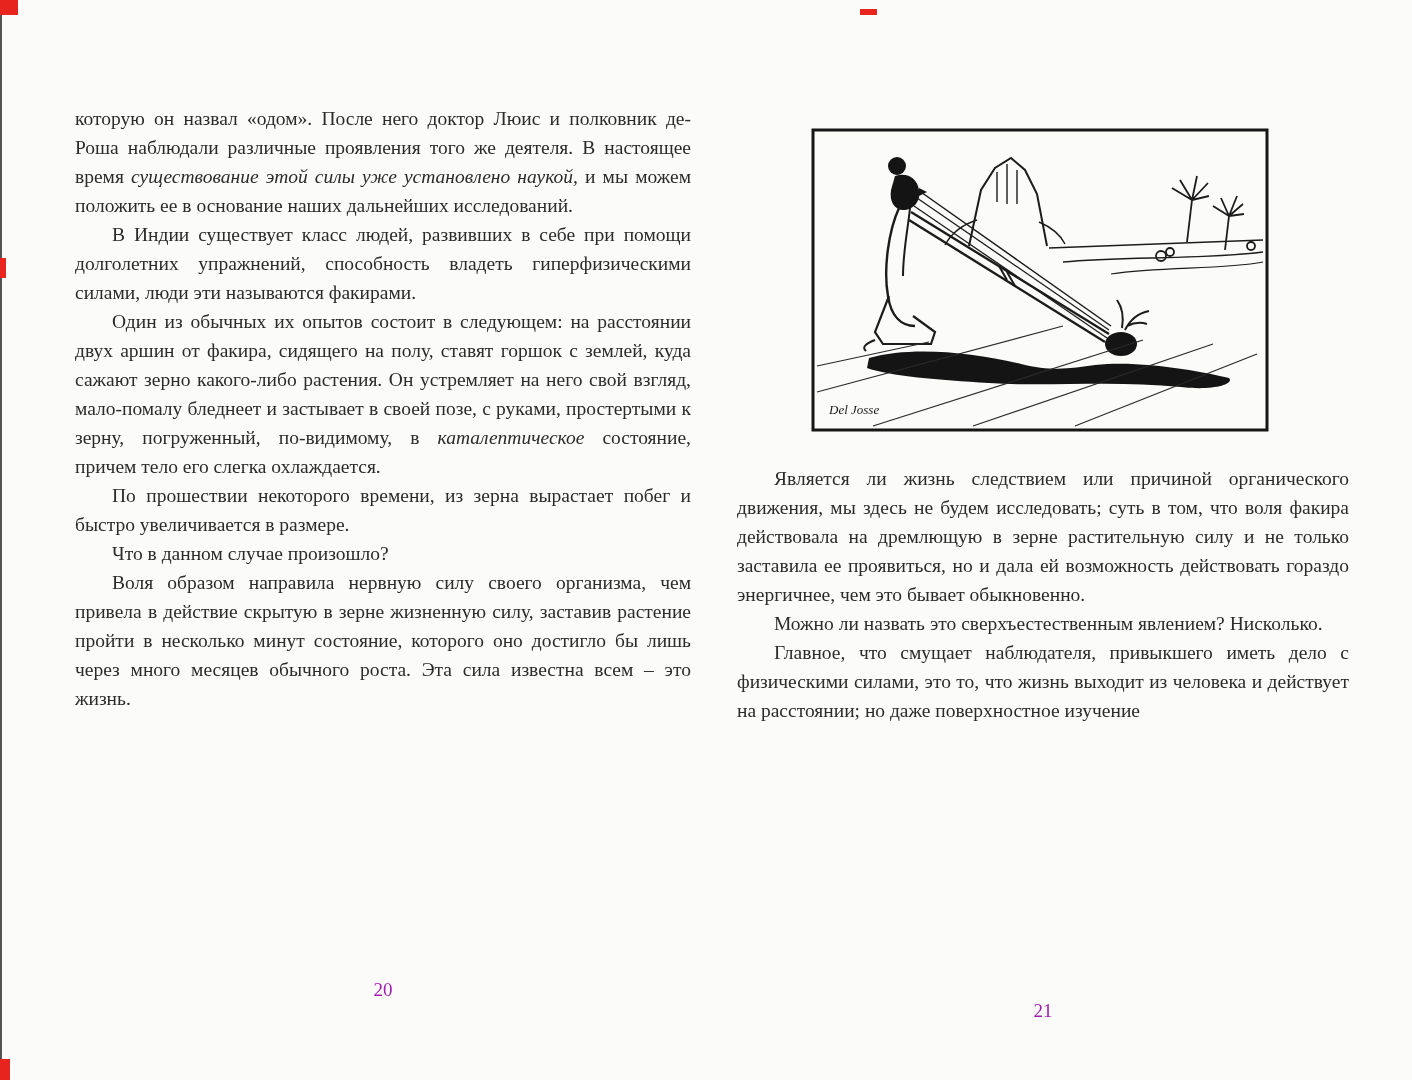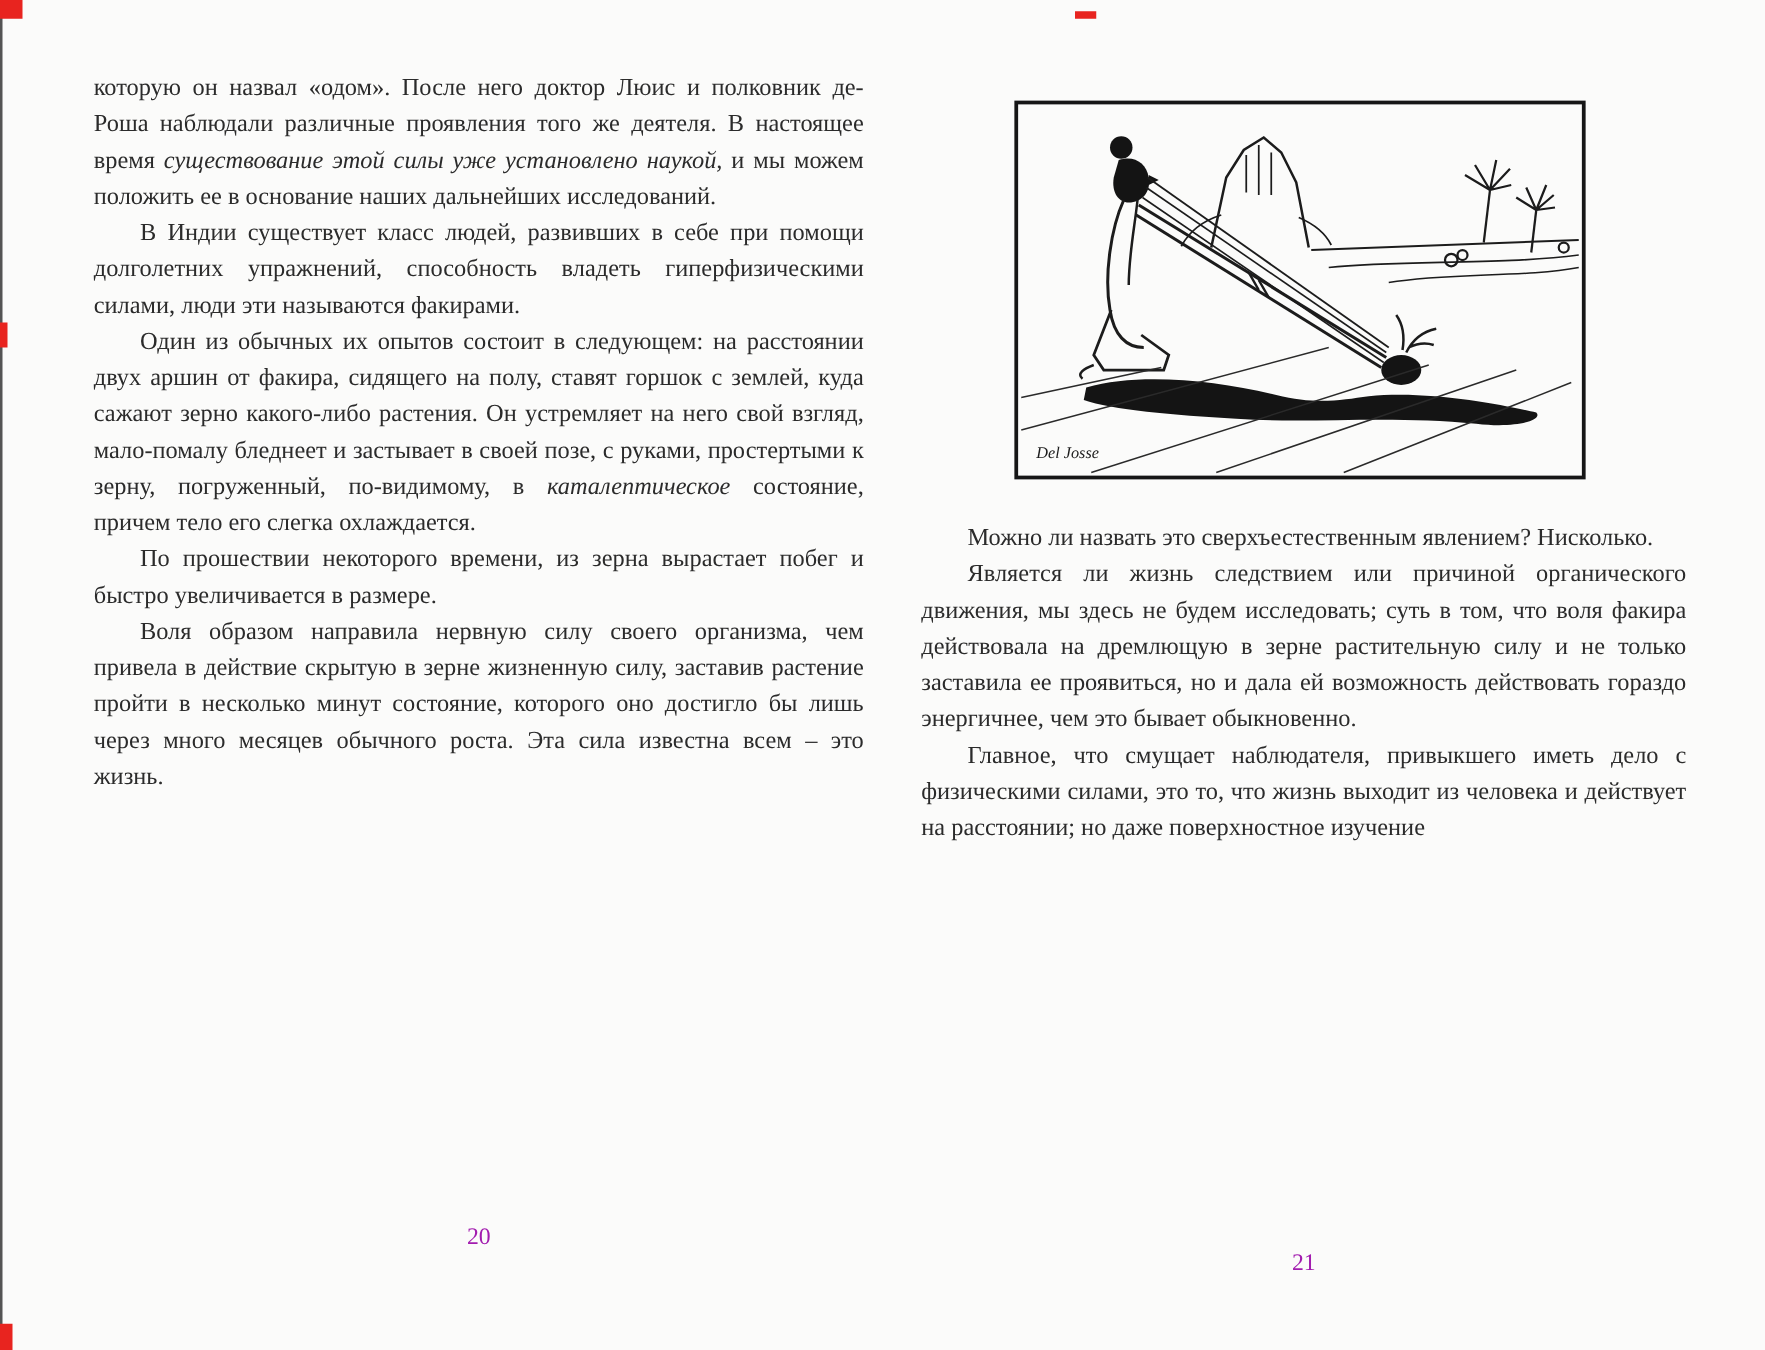--- a/index.html
+++ b/index.html
@@ -9,20 +9,21 @@
     font-family:"Liberation Serif","DejaVu Serif",serif;
     color:#2b2b2b;
     position:relative;
     overflow:hidden;
   }
   .page-col {
     position:absolute;
     font-size:19.5px;
     line-height:29px;
     text-align:justify;
+    margin-top:48px;
   }
   .para { margin:0; }
   .para.indent { text-indent:37px; }
   .para i { font-style:italic; }
   #left-col  { left:75px;  top:56px; width:616px; }
   #right-col { left:737px; top:56px; width:612px; }
   .illustration-wrap {
     margin:24px 0 32px 74px;
     width:510px;
     height:304px;
@@ -56,20 +57,21 @@
   <div class="artifact" id="artifact-ml"></div>
   <div class="artifact" id="artifact-bl"></div>
   <div class="artifact" id="artifact-tc"></div>
 
   <div id="left-col" class="page-col">
     <div>
         <p class="para"><span>которую он назвал «одом». После него доктор Люис и полковник де-Роша наблюдали различные проявления того же деятеля. В настоящее время </span><i>существование этой силы уже установлено наукой,</i><span> и мы можем положить ее в основание наших дальнейших исследований.</span></p>
         <p class="para indent"><span>В Индии существует класс людей, развивших в себе при помощи долголетних упражнений, способность владеть гиперфизическими силами, люди эти называются факирами.</span></p>
         <p class="para indent"><span>Один из обычных их опытов состоит в следующем: на расстоянии двух аршин от факира, сидящего на полу, ставят горшок с землей, куда сажают зерно какого-либо растения. Он устремляет на него свой взгляд, мало-помалу бледнеет и застывает в своей позе, с руками, простертыми к зерну, погруженный, по-видимому, в </span><i>каталептическое</i><span> состояние, причем тело его слегка охлаждается.</span></p>
         <p class="para indent"><span>По прошествии некоторого времени, из зерна вырастает побег и быстро увеличивается в размере.</span></p>
+        <p class="para indent"><span>Что в данном случае произошло?</span></p>
         <p class="para indent"><span>Воля образом направила нервную силу своего организма, чем привела в действие скрытую в зерне жизненную силу, заставив растение пройти в несколько минут состояние, которого оно достигло бы лишь через много месяцев обычного роста. Эта сила известна всем – это жизнь.</span></p>
       </div>
   </div>
 
   <div id="right-col" class="page-col">
 
     <div class="illustration-wrap">
       <svg viewBox="0 0 458 304" width="458" height="304" xmlns="http://www.w3.org/2000/svg">
 
         <rect x="2" y="2" width="454" height="300" fill="none" stroke="#161616" stroke-width="3"></rect>
@@ -128,22 +130,22 @@
           <path d="M162,298 L402,216"></path>
           <path d="M264,298 L446,226"></path>
           <path d="M6,238 L118,214"></path>
         </g>
 
         <text x="18" y="286" font-size="13" font-style="italic" fill="#1c1c1c">Del Josse</text>
       </svg>
     </div>
 
     <div>
+        <p class="para indent"><span>Является ли жизнь следствием или причиной органического движения, мы здесь не будем исследовать; суть в том, что воля факира действовала на дремлющую в зерне растительную силу и не только заставила ее проявиться, но и дала ей возможность действовать гораздо энергичнее, чем это бывает обыкновенно.</span></p>
         <p class="para indent"><span>Можно ли назвать это сверхъестественным явлением? Нисколько.</span></p>
-        <p class="para indent"><span>Является ли жизнь следствием или причиной органического движения, мы здесь не будем исследовать; суть в том, что воля факира действовала на дремлющую в зерне растительную силу и не только заставила ее проявиться, но и дала ей возможность действовать гораздо энергичнее, чем это бывает обыкновенно.</span></p>
         <p class="para indent"><span>Главное, что смущает наблюдателя, привыкшего иметь дело с физическими силами, это то, что жизнь выходит из человека и действует на расстоянии; но даже поверхностное изучение</span></p>
       </div>
   </div>
 
   <div id="pn-left" class="page-number">20</div>
   <div id="pn-right" class="page-number">21</div>
 
 </div>
 
 </body></html>

